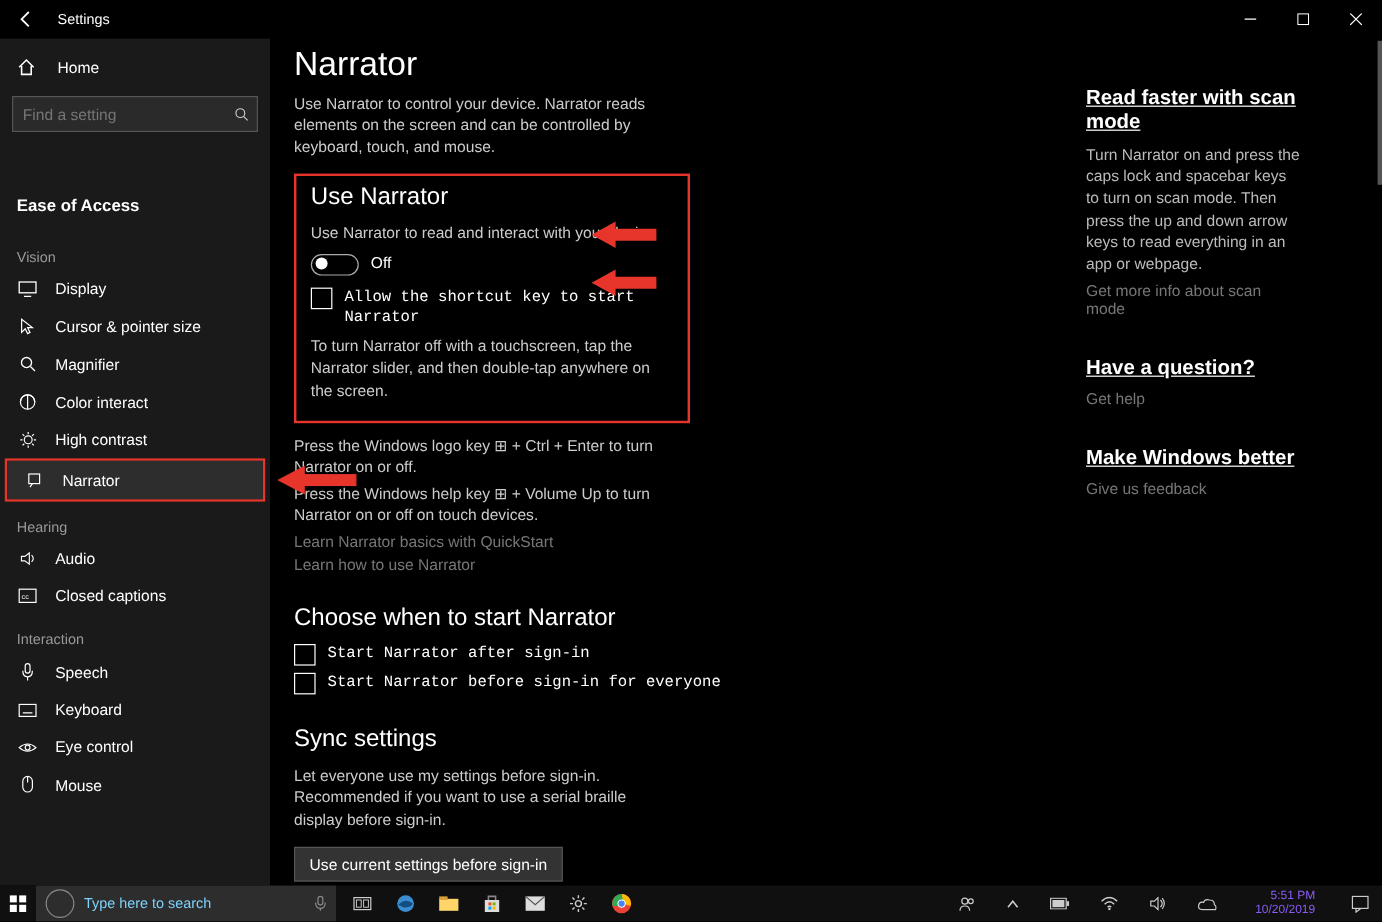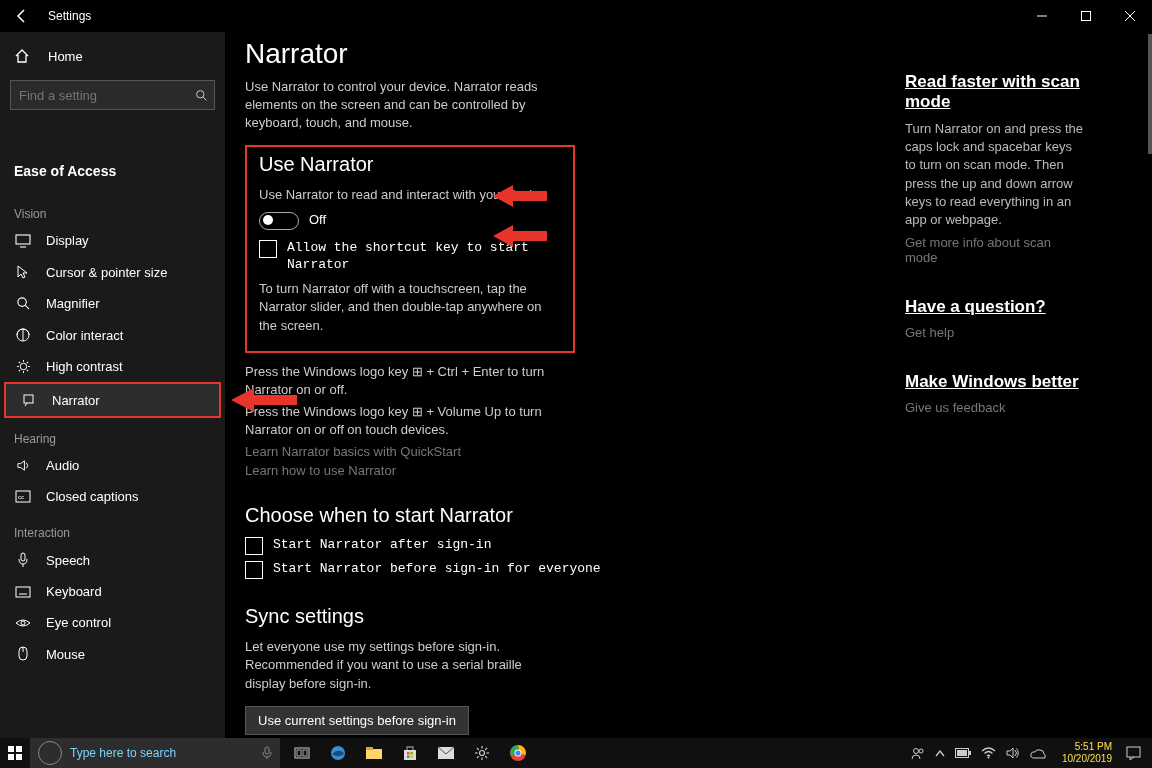--- a/index.html
+++ b/index.html
@@ -67,21 +67,21 @@
 
 
 .taskbar { position: absolute; bottom: 0; left: 0; right: 0; height: 30px; background: #101010; display: flex; align-items: center; }
 .taskbar .start { width: 30px; height: 30px; display: flex; justify-content:center; align-items:center; cursor: pointer;}
 .taskbar .searchbox { display: flex; align-items: center; background: #2d2d2d; height: 30px; width: 250px; cursor: text; border-radius:0;}
 .taskbar .searchbox .cortana { width: 24px; height: 24px; border: 1.5px solid #888; border-radius: 50%; margin: 0 8px; }
 .taskbar .searchbox span { font-size: 12px; color: #7dd3fc; }
 .taskbar .searchbox .mic { margin-left: auto; margin-right: 8px; color: #888; font-size: 12px;}
 .taskbar .tbicons { display: flex; align-items: center; margin-left: 6px; gap: 4px;}
 .taskbar .tbicons .ti { width: 32px; height: 30px; display: flex; justify-content:center; align-items:center; cursor:pointer; font-size:14px;}
-.taskbar .tray { margin-left: auto; display: flex; align-items: center; gap: 10px; color: #fde047; font-size: 12px; padding-right: 8px;}
+.taskbar .tray { margin-left: auto; display: flex; align-items: center; gap: 26px; color: #8b5cf6; font-size: 12px; padding-right: 8px;}
 .taskbar .clock { text-align: right; font-size: 10px; line-height: 1.2; margin-left: 6px;}
 .taskbar .notif { width: 22px; display:flex; justify-content:center; cursor:pointer;}
 
 svg { display: block; }
 
 
 .red-arrow { display:inline-block;}
 </style>
 </head>
 <body>
@@ -293,21 +293,21 @@
             </svg>
           </span>
         <span class="arrow-main2 red-arrow">
             <svg width="58" height="26" viewBox="0 0 58 26">
               <polygon points="2,13 22,2 22,8 56,8 56,18 22,18 22,24" fill="#e7352b"></polygon>
             </svg>
           </span>
       </div>
 
       <div class="info">Press the Windows logo key ⊞ + Ctrl + Enter to turn Narrator on or off.</div>
-      <div class="info">Press the Windows logo key ⊞ + Volume Up to turn Narrator on or off on touch devices.</div>
+      <div class="info">Press the Windows help key ⊞ + Volume Up to turn Narrator on or off on touch devices.</div>
       <div class="dim-link">Learn Narrator basics with QuickStart</div>
       <div class="dim-link">Learn how to use Narrator</div>
 
       <div class="section-title big">Choose when to start Narrator</div>
       <div class="checkbox-row">
           <div class="checkbox"></div>
           <span>Start Narrator after sign-in</span>
         </div>
       <div class="checkbox-row">
           <div class="checkbox"></div>

